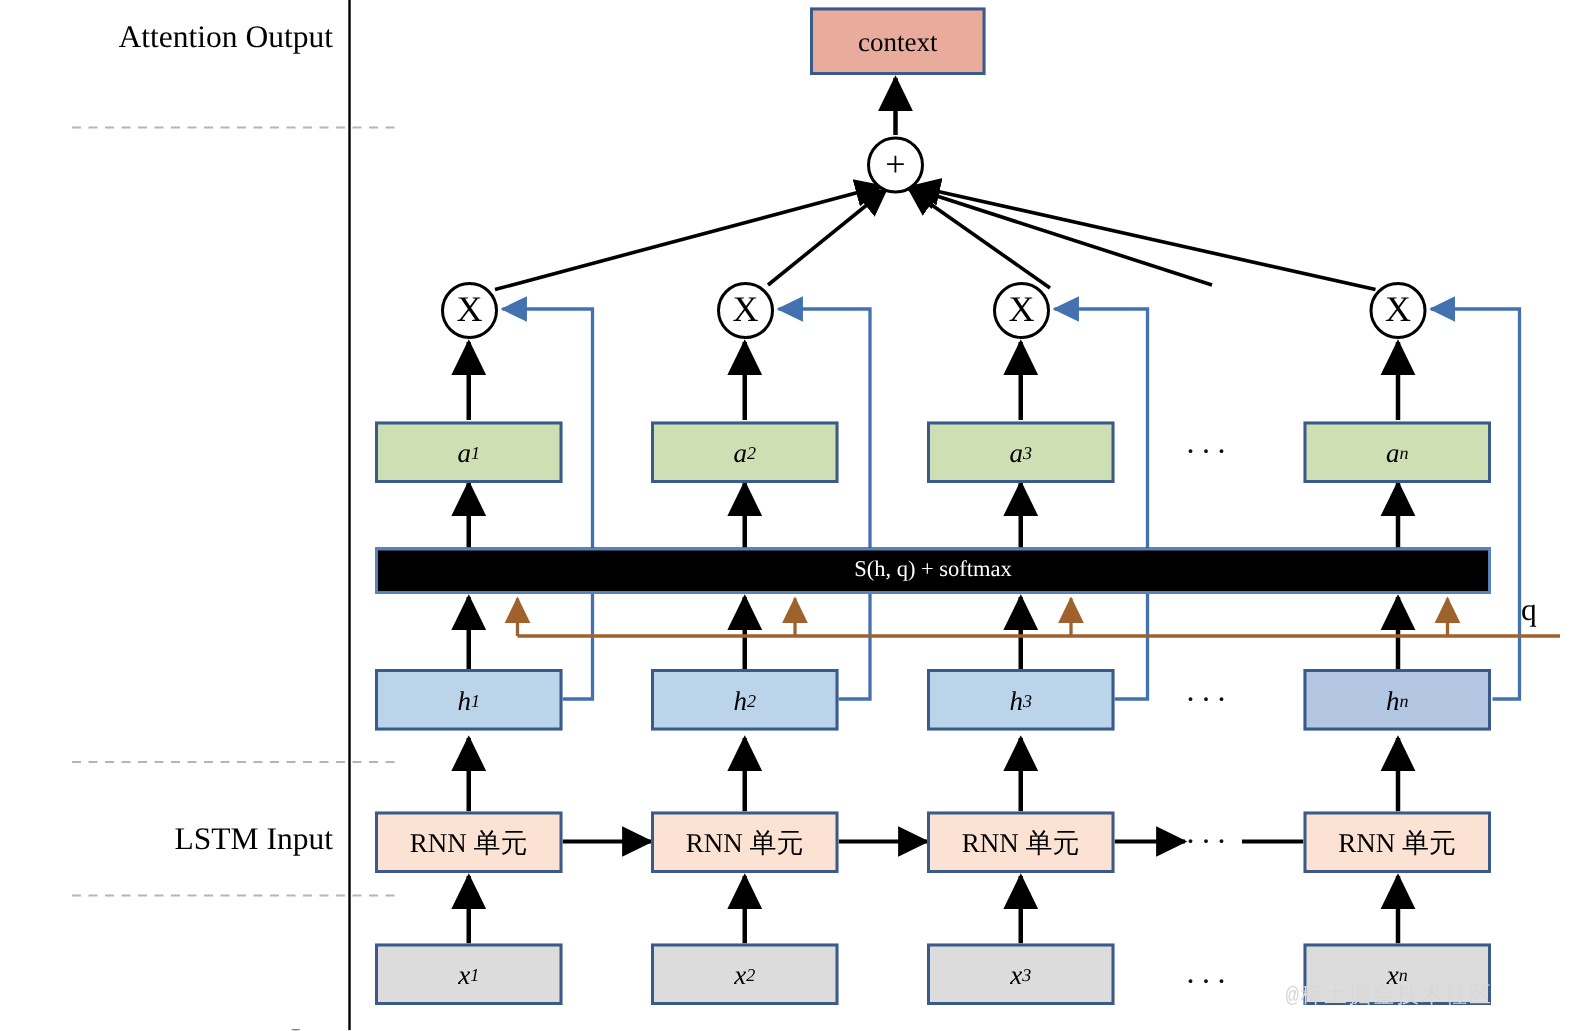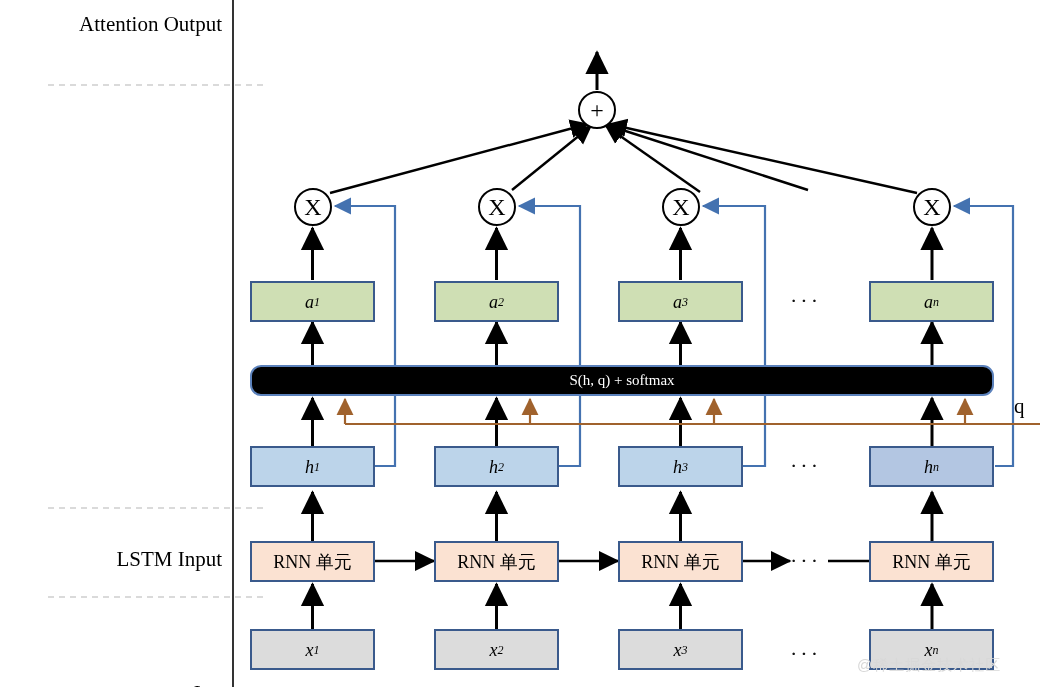--- a/index.html
+++ b/index.html
@@ -36,21 +36,21 @@
     font-size:18px;
     color:#000000;
     line-height:1;
   }
   .node.green{background:#cfdfb4;}
   .node.blue{background:#bcd4ea;}
   .node.bluedark{background:#b3c6e2;}
   .node.peach{background:#fbe2d2;}
   .node.gray{background:#dcdcdc;}
   .node.salmon{background:#e8ab9c;border-color:#3a5a8c;}
-  .node.black{background:#000000;color:#ffffff;border-color:#5b81bb;border-radius:11px;}
+  .node.black{background:#000000;color:#ffffff;border-color:#5b81bb;}
   .ital{font-style:italic;}
   .sub{font-size:12px;vertical-align:-0.28em;font-style:italic;}
 
   
   .op{
     position:absolute;
     box-sizing:border-box;
     border:2px solid #000000;
     border-radius:50%;
     background:#ffffff;
@@ -72,21 +72,21 @@
 
   .qlabel{
     position:absolute;
     font-family:"Liberation Serif","DejaVu Serif",serif;
     font-size:21px;color:#000;line-height:1;
   }
 
   .watermark{
     position:absolute;
     color:#d8d8d8;
-    font-family:Liberation Sans, sans-serif;
+    font-family:Liberation Mono, monospace;
     font-size:15px;
     letter-spacing:1px;
     white-space:nowrap;
     line-height:1;
     text-align:center;
   }
 </style>
 </head>
 <body>
 
@@ -158,20 +158,23 @@
     <line x1="345" y1="424" x2="345" y2="399" stroke="#a0622d" stroke-width="2.2" marker-end="url(#ahBrown)"></line>
     <line x1="530" y1="424" x2="530" y2="399" stroke="#a0622d" stroke-width="2.2" marker-end="url(#ahBrown)"></line>
     <line x1="714" y1="424" x2="714" y2="399" stroke="#a0622d" stroke-width="2.2" marker-end="url(#ahBrown)"></line>
     <line x1="965" y1="424" x2="965" y2="399" stroke="#a0622d" stroke-width="2.2" marker-end="url(#ahBrown)"></line>
   </svg>
 
   <div class="row-label" style="left:0;top:14px;width:222px;">Attention Output</div>
   <div class="row-label" style="left:0;top:549px;width:222px;">LSTM Input</div>
   <div class="row-label" style="left:16px;top:641px;width:222px;margin-top:42px;">Input</div>
 
+  <div class="node salmon" style="left:540px;top:5px;width:117px;height:45px;font-size:18px;">
+    <span>context</span>
+  </div>
 
   <div class="op" style="left:578px;top:91px;width:38px;height:38px;">
     <span>+</span>
   </div>
 
   <div class="op" style="left:294px;top:188px;width:38px;height:38px;">
     <span>X</span>
   </div>
   <div class="op" style="left:478px;top:188px;width:38px;height:38px;">
     <span>X</span>

